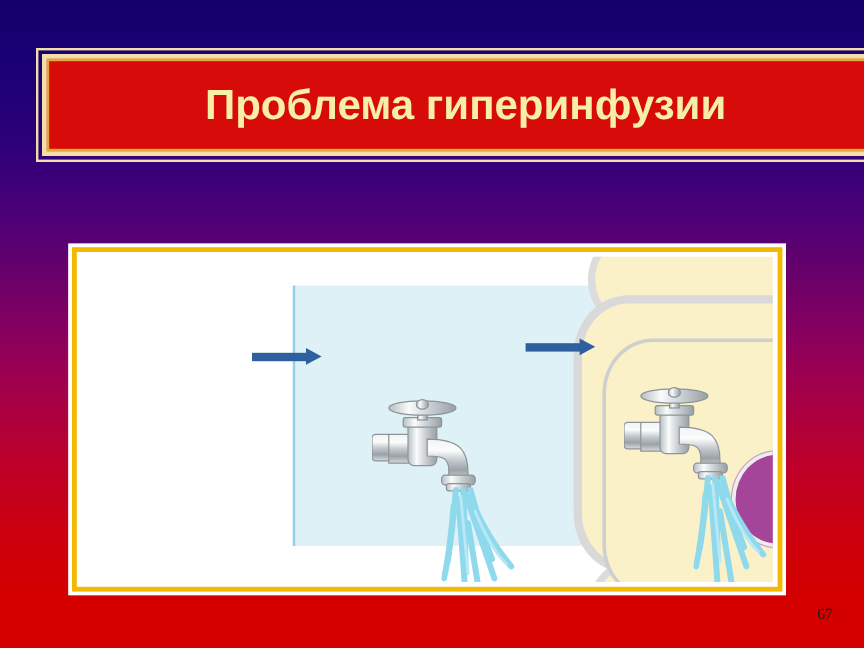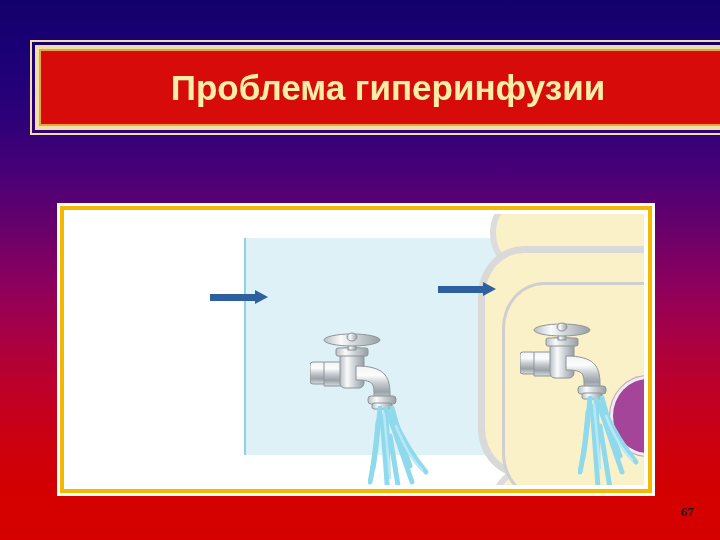--- a/index.html
+++ b/index.html
@@ -141,21 +141,21 @@
   #faucet-right{left:452px;top:108px;}
 
   
   .spray{position:absolute;width:70px;height:110px;}
   #spray-left{left:300px;top:192px;}
   #spray-right{left:510px;top:182px;}
 
   
   #page-number{
     position:absolute;right:26px;bottom:20px;
-    color:#1C1C1C;font-size:13px;font-weight:bold;
+    color:#1C1C1C;font-size:13px;font-weight:normal;
     font-family:"Liberation Serif", serif;
   }
 </style>
 </head>
 <body>
 
 <div id="slide">
 
   <div id="title-banner">
     <div id="title-banner-inner">

